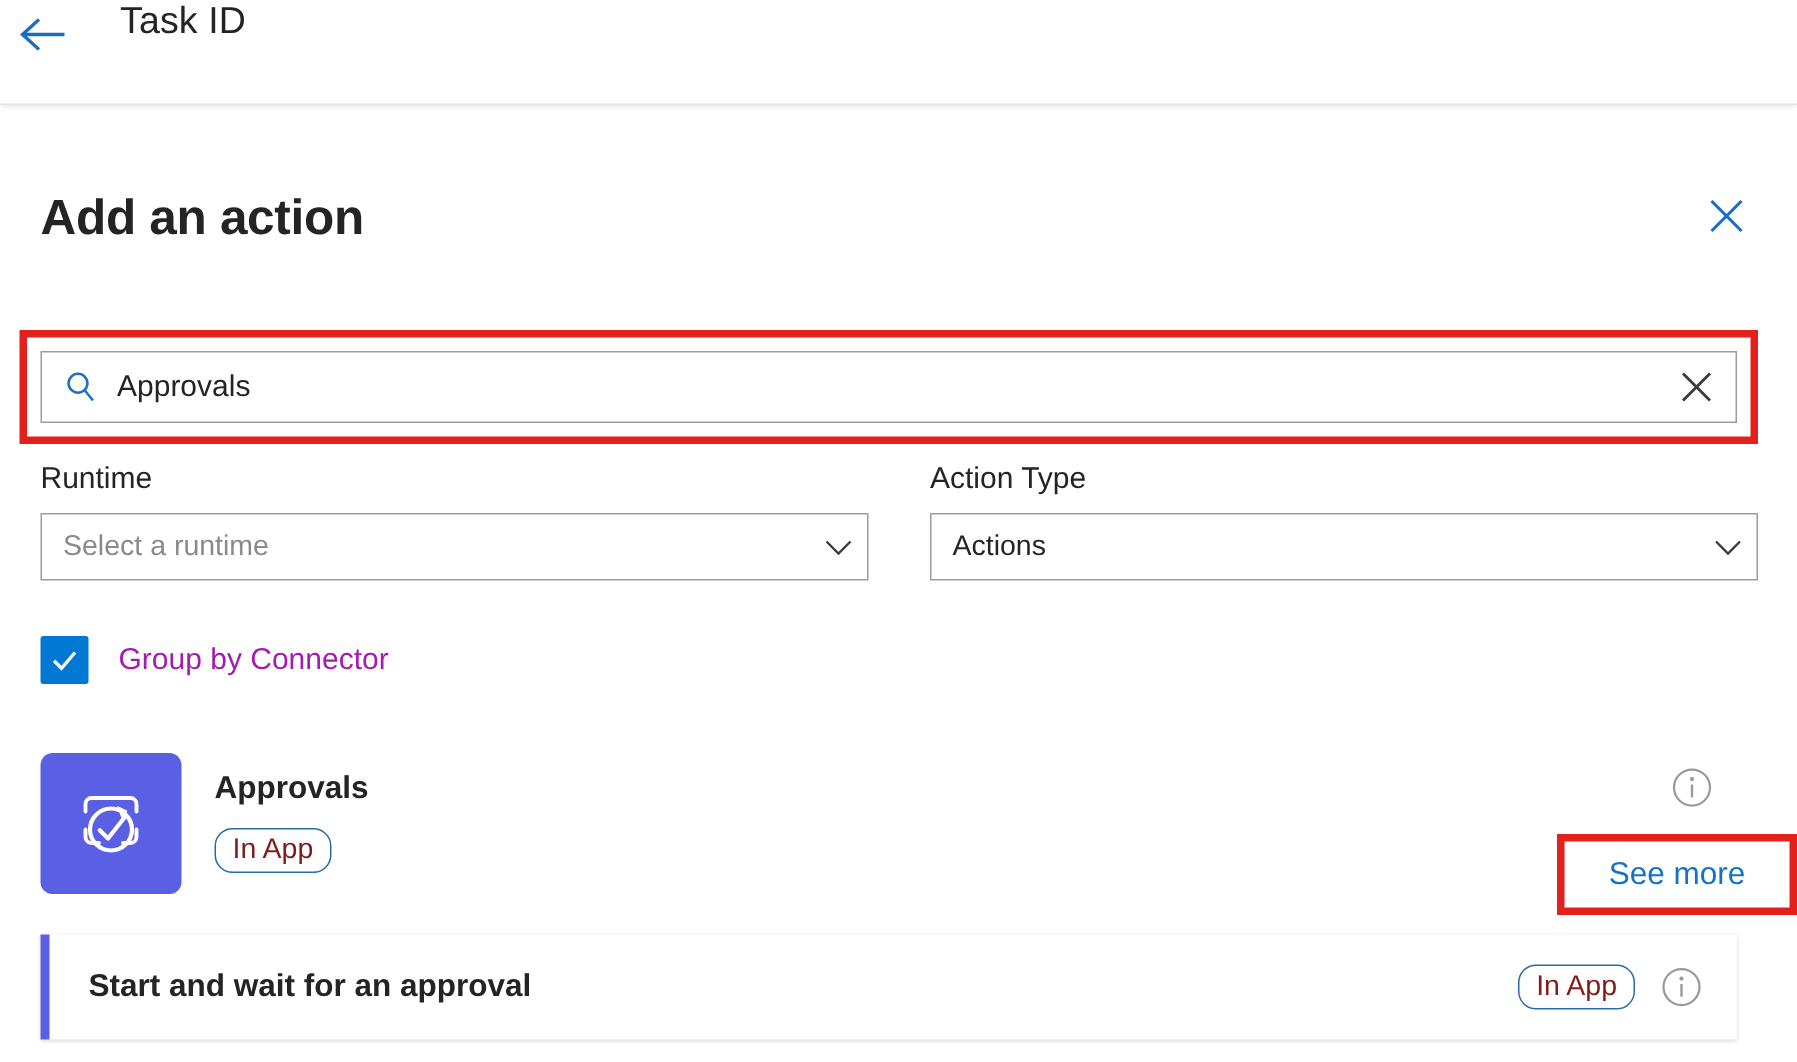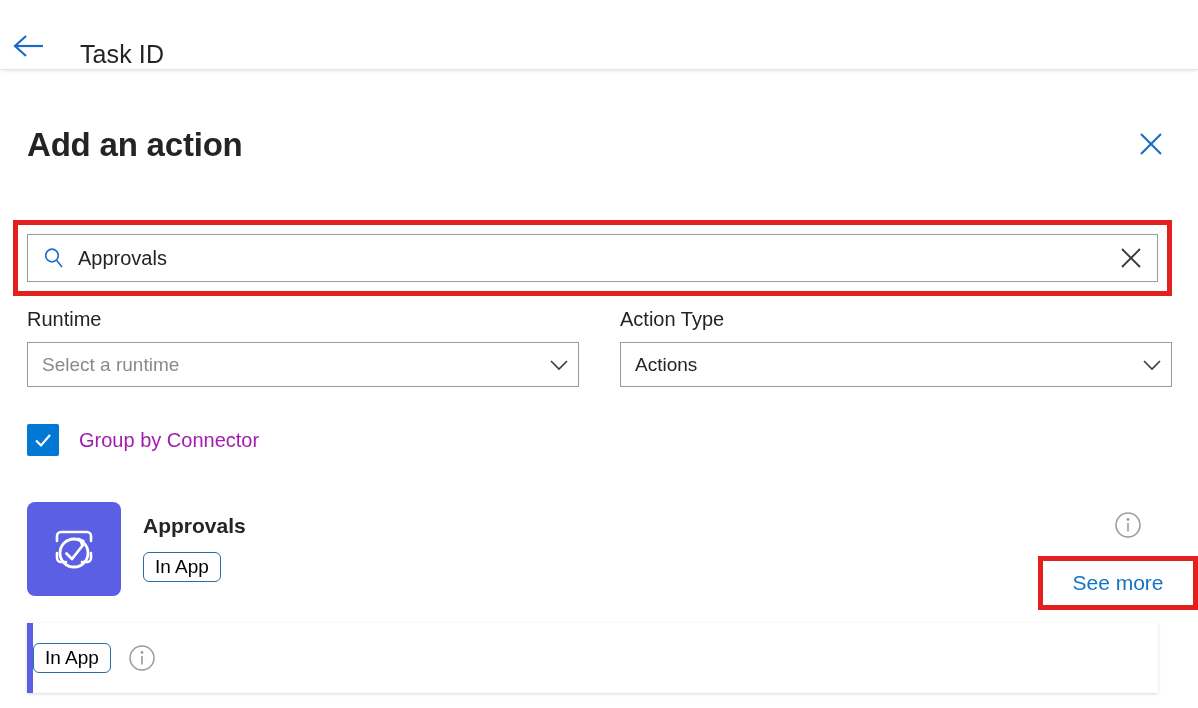--- a/index.html
+++ b/index.html
@@ -19,21 +19,21 @@
   
   .topbar {
     position: absolute;
     left: 0; top: 0;
     width: 1198px;
     height: 70px;
     background: #ffffff;
     border-bottom: 1px solid #e6e6e6;
     box-shadow: 0 2px 3px -1px rgba(0,0,0,0.10);
     display: flex;
-    align-items: flex-end;
+    align-items: flex-start;
     box-sizing: border-box;
   }
   .back-btn {
     width: 46px;
     height: 46px;
     margin-left: 6px;
     display: flex;
     align-items: center;
     justify-content: center;
     cursor: pointer;
@@ -230,22 +230,22 @@
   }
   .connector-name {
     font-size: 21px;
     font-weight: bold;
     color: #242424;
   }
   .badge {
     display: inline-block;
     margin-top: 14px;
     border: 1px solid #2a6ca5;
-    border-radius: 6px;
-    color: #000000;
+    border-radius: 12px;
+    color: #7f1d1d;
     font-size: 19px;
     padding: 4px 11px 5px 11px;
     line-height: 1;
   }
   .info-icon {
     width: 30px;
     height: 30px;
     flex: 0 0 auto;
     cursor: pointer;
   }
@@ -406,20 +406,21 @@
     </svg>
   </span>
 </div>
 
 <div class="seemore-annot">
   <span class="seemore-link">See more</span>
 </div>
 
 <div class="action-row">
   <span class="action-accent"></span>
+  <span class="action-title">Start and wait for an approval</span>
   <span class="action-right">
     <span class="badge">In App</span>
     <span class="info-icon">
       <svg width="30" height="30" viewBox="0 0 30 30">
         <circle cx="15" cy="15" r="12" fill="none" stroke="#9a9a9a" stroke-width="1.5"></circle>
         <circle cx="15" cy="9.4" r="1.4" fill="#9a9a9a"></circle>
         <line x1="15" y1="13" x2="15" y2="21.5" stroke="#9a9a9a" stroke-width="1.6"></line>
       </svg>
     </span>
   </span>

